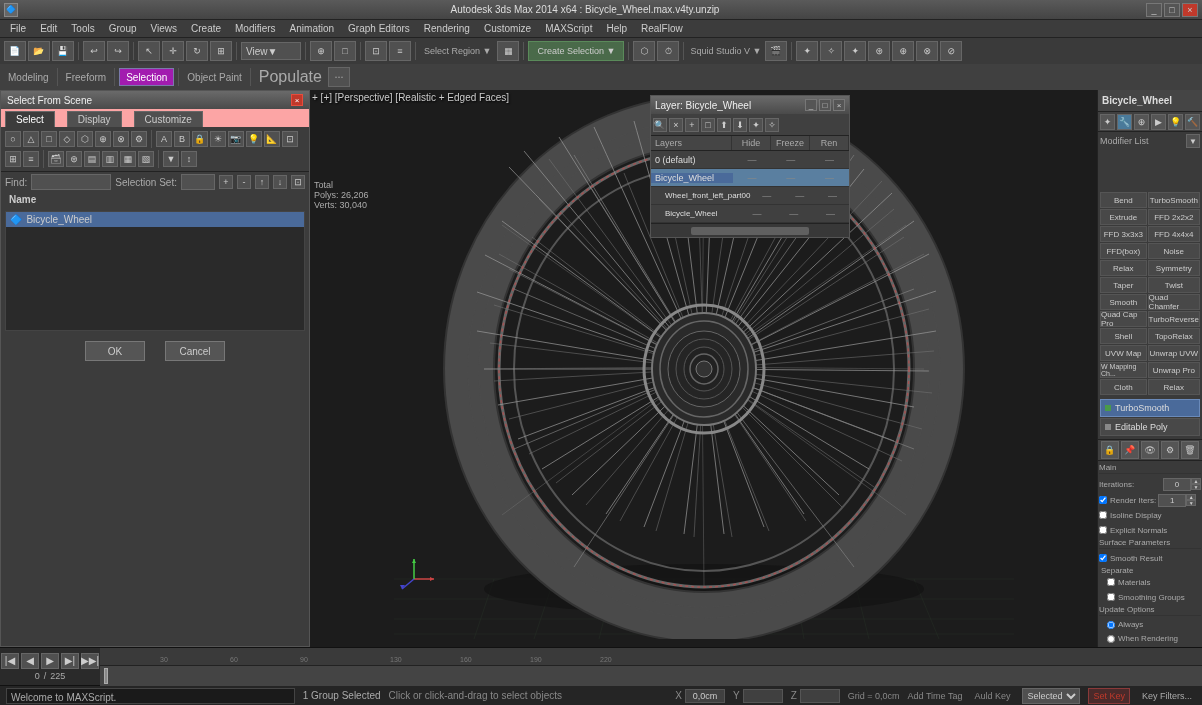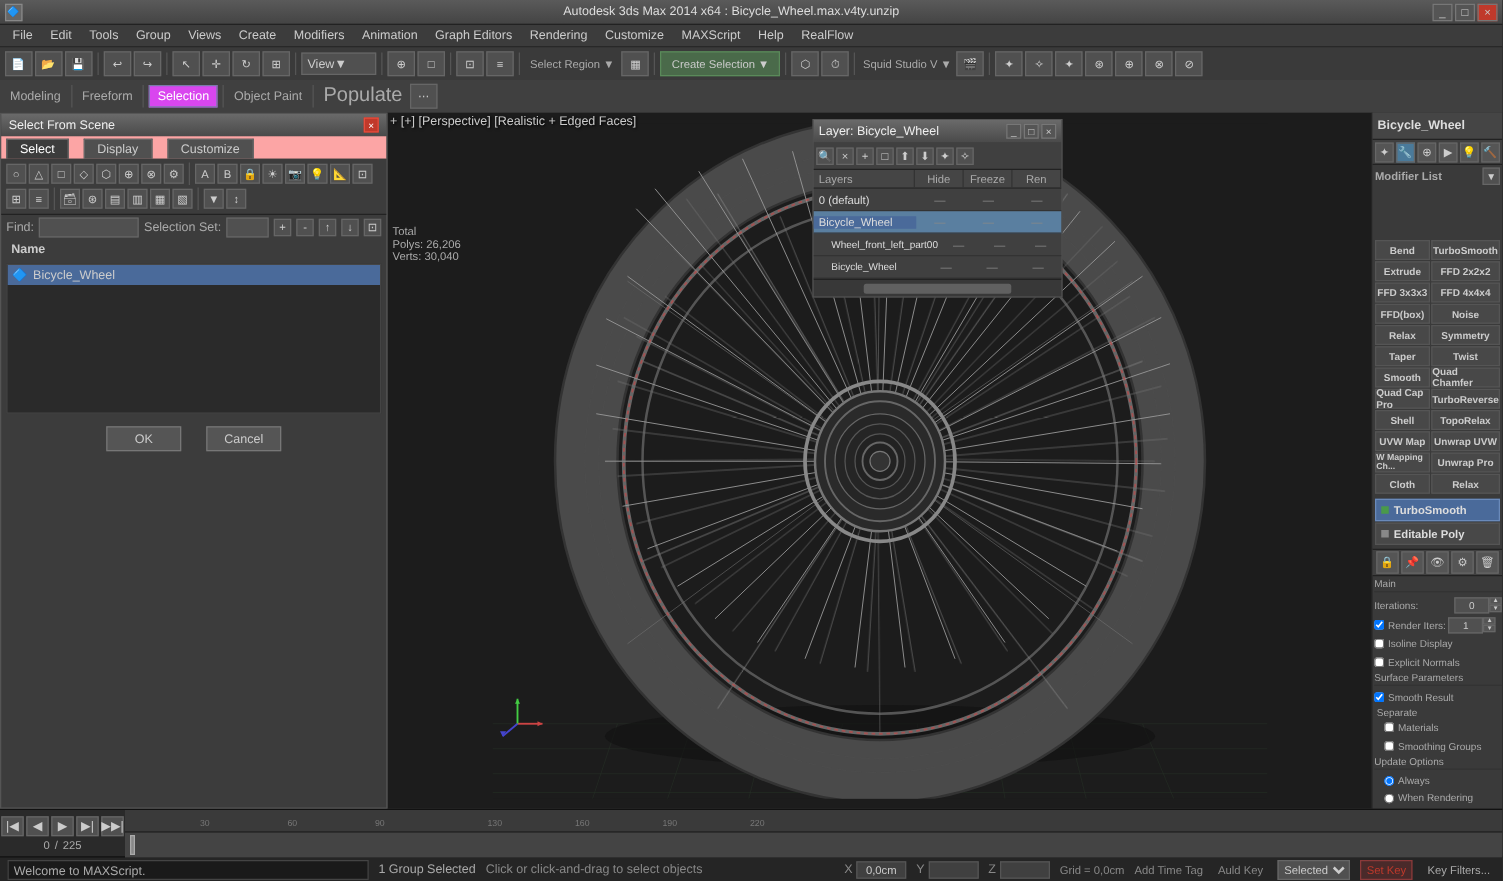--- a/index.html
+++ b/index.html
@@ -426,21 +426,20 @@
       background: #555;
       border: 1px solid #666;
       display: flex; align-items: center; justify-content: center;
       font-size: 9px;
       color: #ccc;
       cursor: pointer;
     }
     #modifier-list-area {
       background: #3a3a3a;
       padding: 2px;
-      font-weight: bold;
     }
     .ml-header {
       display: flex;
       align-items: center;
       justify-content: space-between;
       margin-bottom: 2px;
     }
     .ml-label {
       font-size: 9px;
       color: #aaa;
@@ -712,21 +711,21 @@
     <div class="tb-btn">⊕</div>
     <div class="tb-btn">⊗</div>
     <div class="tb-btn">⊘</div>
   </div>
 
   <div id="toolbar-row2">
     <div style="font-size:10px;color:#aaa;padding:0 4px;">Modeling</div>
     <div class="tb-sep"></div>
     <div style="font-size:10px;color:#aaa;padding:0 4px;">Freeform</div>
     <div class="tb-sep"></div>
-    <div style="font-size:10px;color:#fff;background:#d946ef;padding:0 6px;height:18px;display:flex;align-items:center;border:1px solid #7a7aaa;">Selection</div>
+    <div style="font-size:10px;color:#fff;background:#a21caf;padding:0 6px;height:18px;display:flex;align-items:center;border:1px solid #7a7aaa;">Selection</div>
     <div class="tb-sep"></div>
     <div style="font-size:10px;color:#aaa;padding:0 4px;">Object Paint</div>
     <div class="tb-sep"></div>
     <div style="font-size:16px;color:#aaa;padding:0 4px;">Populate</div>
     <div class="tb-btn">⋯</div>
   </div>
 
   <div id="content-area">
 
     <div id="scene-dialog" style="position:relative;width:310px;flex-shrink:0;z-index:50;">

